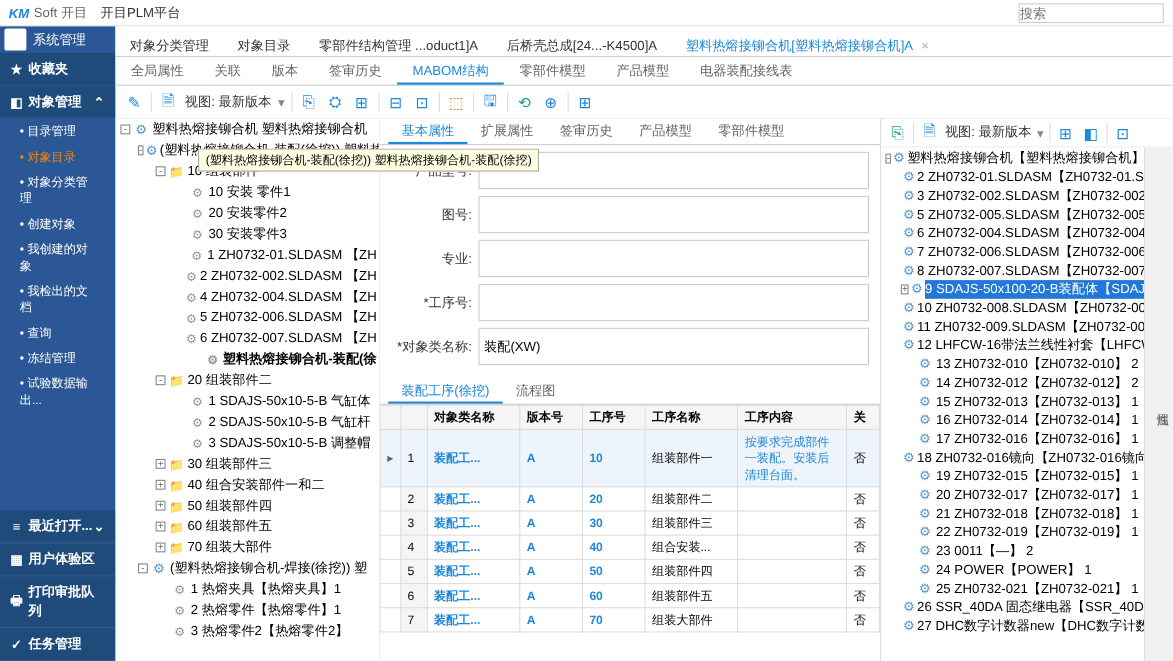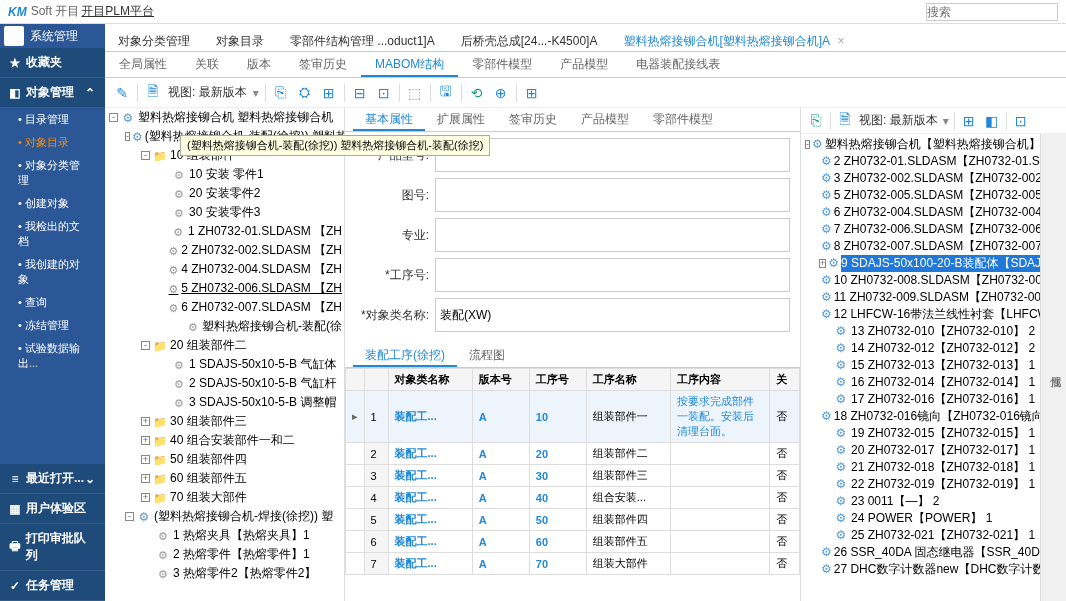--- a/index.html
+++ b/index.html
@@ -1,20 +1,20 @@
 <!DOCTYPE html>
 <html><head>
 <meta charset="utf-8">
 <style>
 * { margin: 0; padding: 0; box-sizing: border-box; font-family: "Microsoft YaHei", Arial, sans-serif; font-size: 12px; }
 body { background: #f5f5f5; width: 1066px; height: 601px; overflow: hidden; }
 .header { height: 24px; background: #fff; display: flex; align-items: center; padding: 0 8px; border-bottom: 1px solid #ddd; }
 .logo { font-weight: bold; font-style: italic; color: #2088d8; margin-right: 4px; }
 .logo-text { color: #666; }
-.header-title { margin-left: 2px; color: #333; text-decoration: underline; }
+.header-title { margin-left: 12px; color: #333; }
 .search-box { margin-left: auto; width: 132px; height: 18px; border: 1px solid #ccc; }
 
 .main { display: flex; height: 577px; }
 
 .sidebar { width: 105px; background: #2b5797; color: #fff; display: flex; flex-direction: column; }
 .sidebar-top { height: 24px; display: flex; align-items: center; padding: 4px; }
 .avatar { width: 20px; height: 20px; background: #fff; border-radius: 2px; margin-right: 6px; }
 .sidebar-item { padding: 6px 8px; display: flex; align-items: center; cursor: pointer; border-bottom: 1px solid rgba(255,255,255,0.1); }
 .sidebar-item.heading { background: #1e4b7a; font-weight: bold; }
 .sidebar-sub { padding: 4px 18px; font-size: 11px; cursor: pointer; }
@@ -108,22 +108,22 @@
     <div class="sidebar-item heading">
       <span class="si-icon">◧</span>
       <span>对象管理</span>
       <span class="expander-icon">⌃</span>
     </div>
     <div id="sidebar-subs">
         <div class="sidebar-sub">目录管理</div>
         <div class="sidebar-sub active">对象目录</div>
         <div class="sidebar-sub">对象分类管理</div>
         <div class="sidebar-sub">创建对象</div>
+        <div class="sidebar-sub">我创建的对象</div>
         <div class="sidebar-sub">我检出的文档</div>
-        <div class="sidebar-sub">我创建的对象</div>
         <div class="sidebar-sub">查询</div>
         <div class="sidebar-sub">冻结管理</div>
         <div class="sidebar-sub">试验数据输出...</div>
       </div>
     <div style="flex:1"></div>
     <div class="sidebar-item heading">
       <span class="si-icon">≡</span>
       <span>最近打开...</span>
       <span class="expander-icon">⌄</span>
     </div>
@@ -224,31 +224,31 @@
             <div class="tree-item" style="padding-left: 52px;">
               <span class="tree-expand"></span>
               <span class="tree-icon gears-icon"></span>
               <span class="tree-label">2 ZH0732-002.SLDASM 【ZH</span>
             </div>
             <div class="tree-item" style="padding-left: 52px;">
               <span class="tree-expand"></span>
               <span class="tree-icon gears-icon"></span>
               <span class="tree-label">4 ZH0732-004.SLDASM 【ZH</span>
             </div>
-            <div class="tree-item" style="padding-left: 52px; text-decoration: underline;">
+            <div class="tree-item" style="padding-left: 52px;">
               <span class="tree-expand"></span>
               <span class="tree-icon gears-icon"></span>
               <span class="tree-label">5 ZH0732-006.SLDASM 【ZH</span>
             </div>
             <div class="tree-item" style="padding-left: 52px;">
               <span class="tree-expand"></span>
               <span class="tree-icon gears-icon"></span>
               <span class="tree-label">6 ZH0732-007.SLDASM 【ZH</span>
             </div>
-            <div class="tree-item" style="padding-left: 68px;">
+            <div class="tree-item" style="padding-left: 68px; font-weight: bold;">
               <span class="tree-expand"></span>
               <span class="tree-icon gears-icon"></span>
               <span class="tree-label">塑料热熔接铆合机-装配(徐</span>
             </div>
             <div class="tree-item" style="padding-left: 36px;">
               <span class="box-closed tree-expand">-</span>
               <span class="tree-icon folder-icon"></span>
               <span class="tree-label">20 组装部件二</span>
             </div>
             <div class="tree-item" style="padding-left: 52px;">

